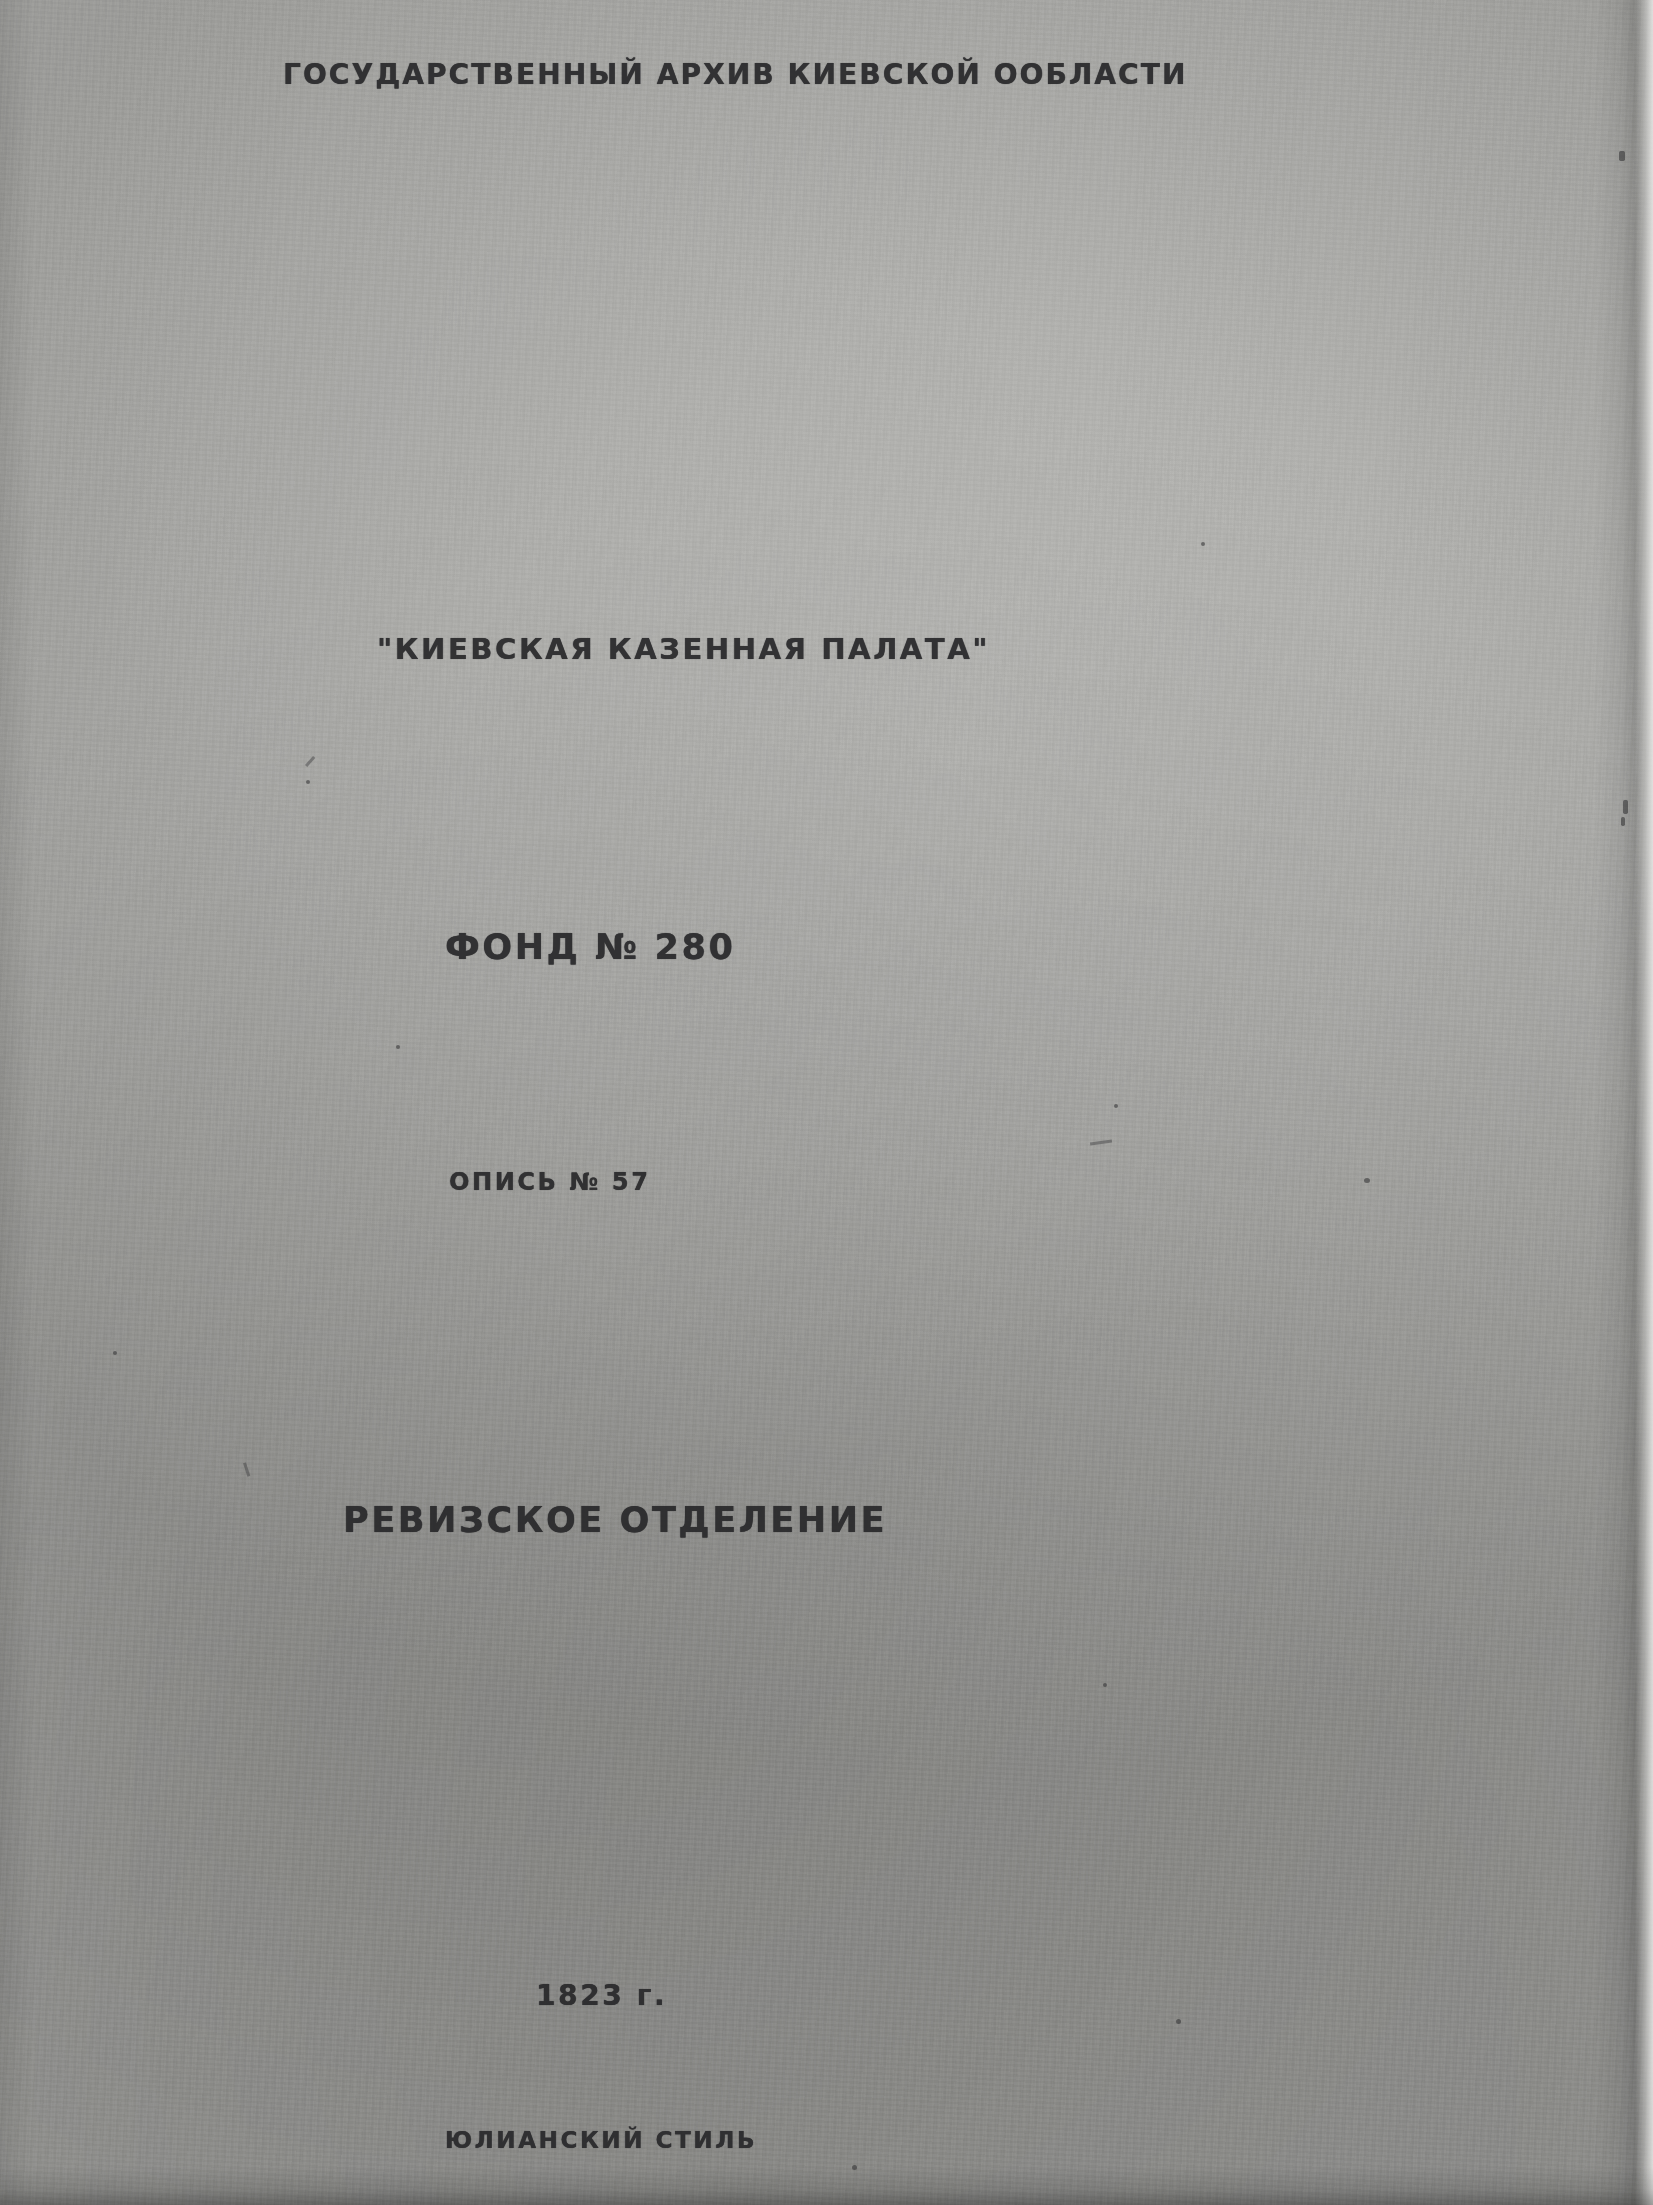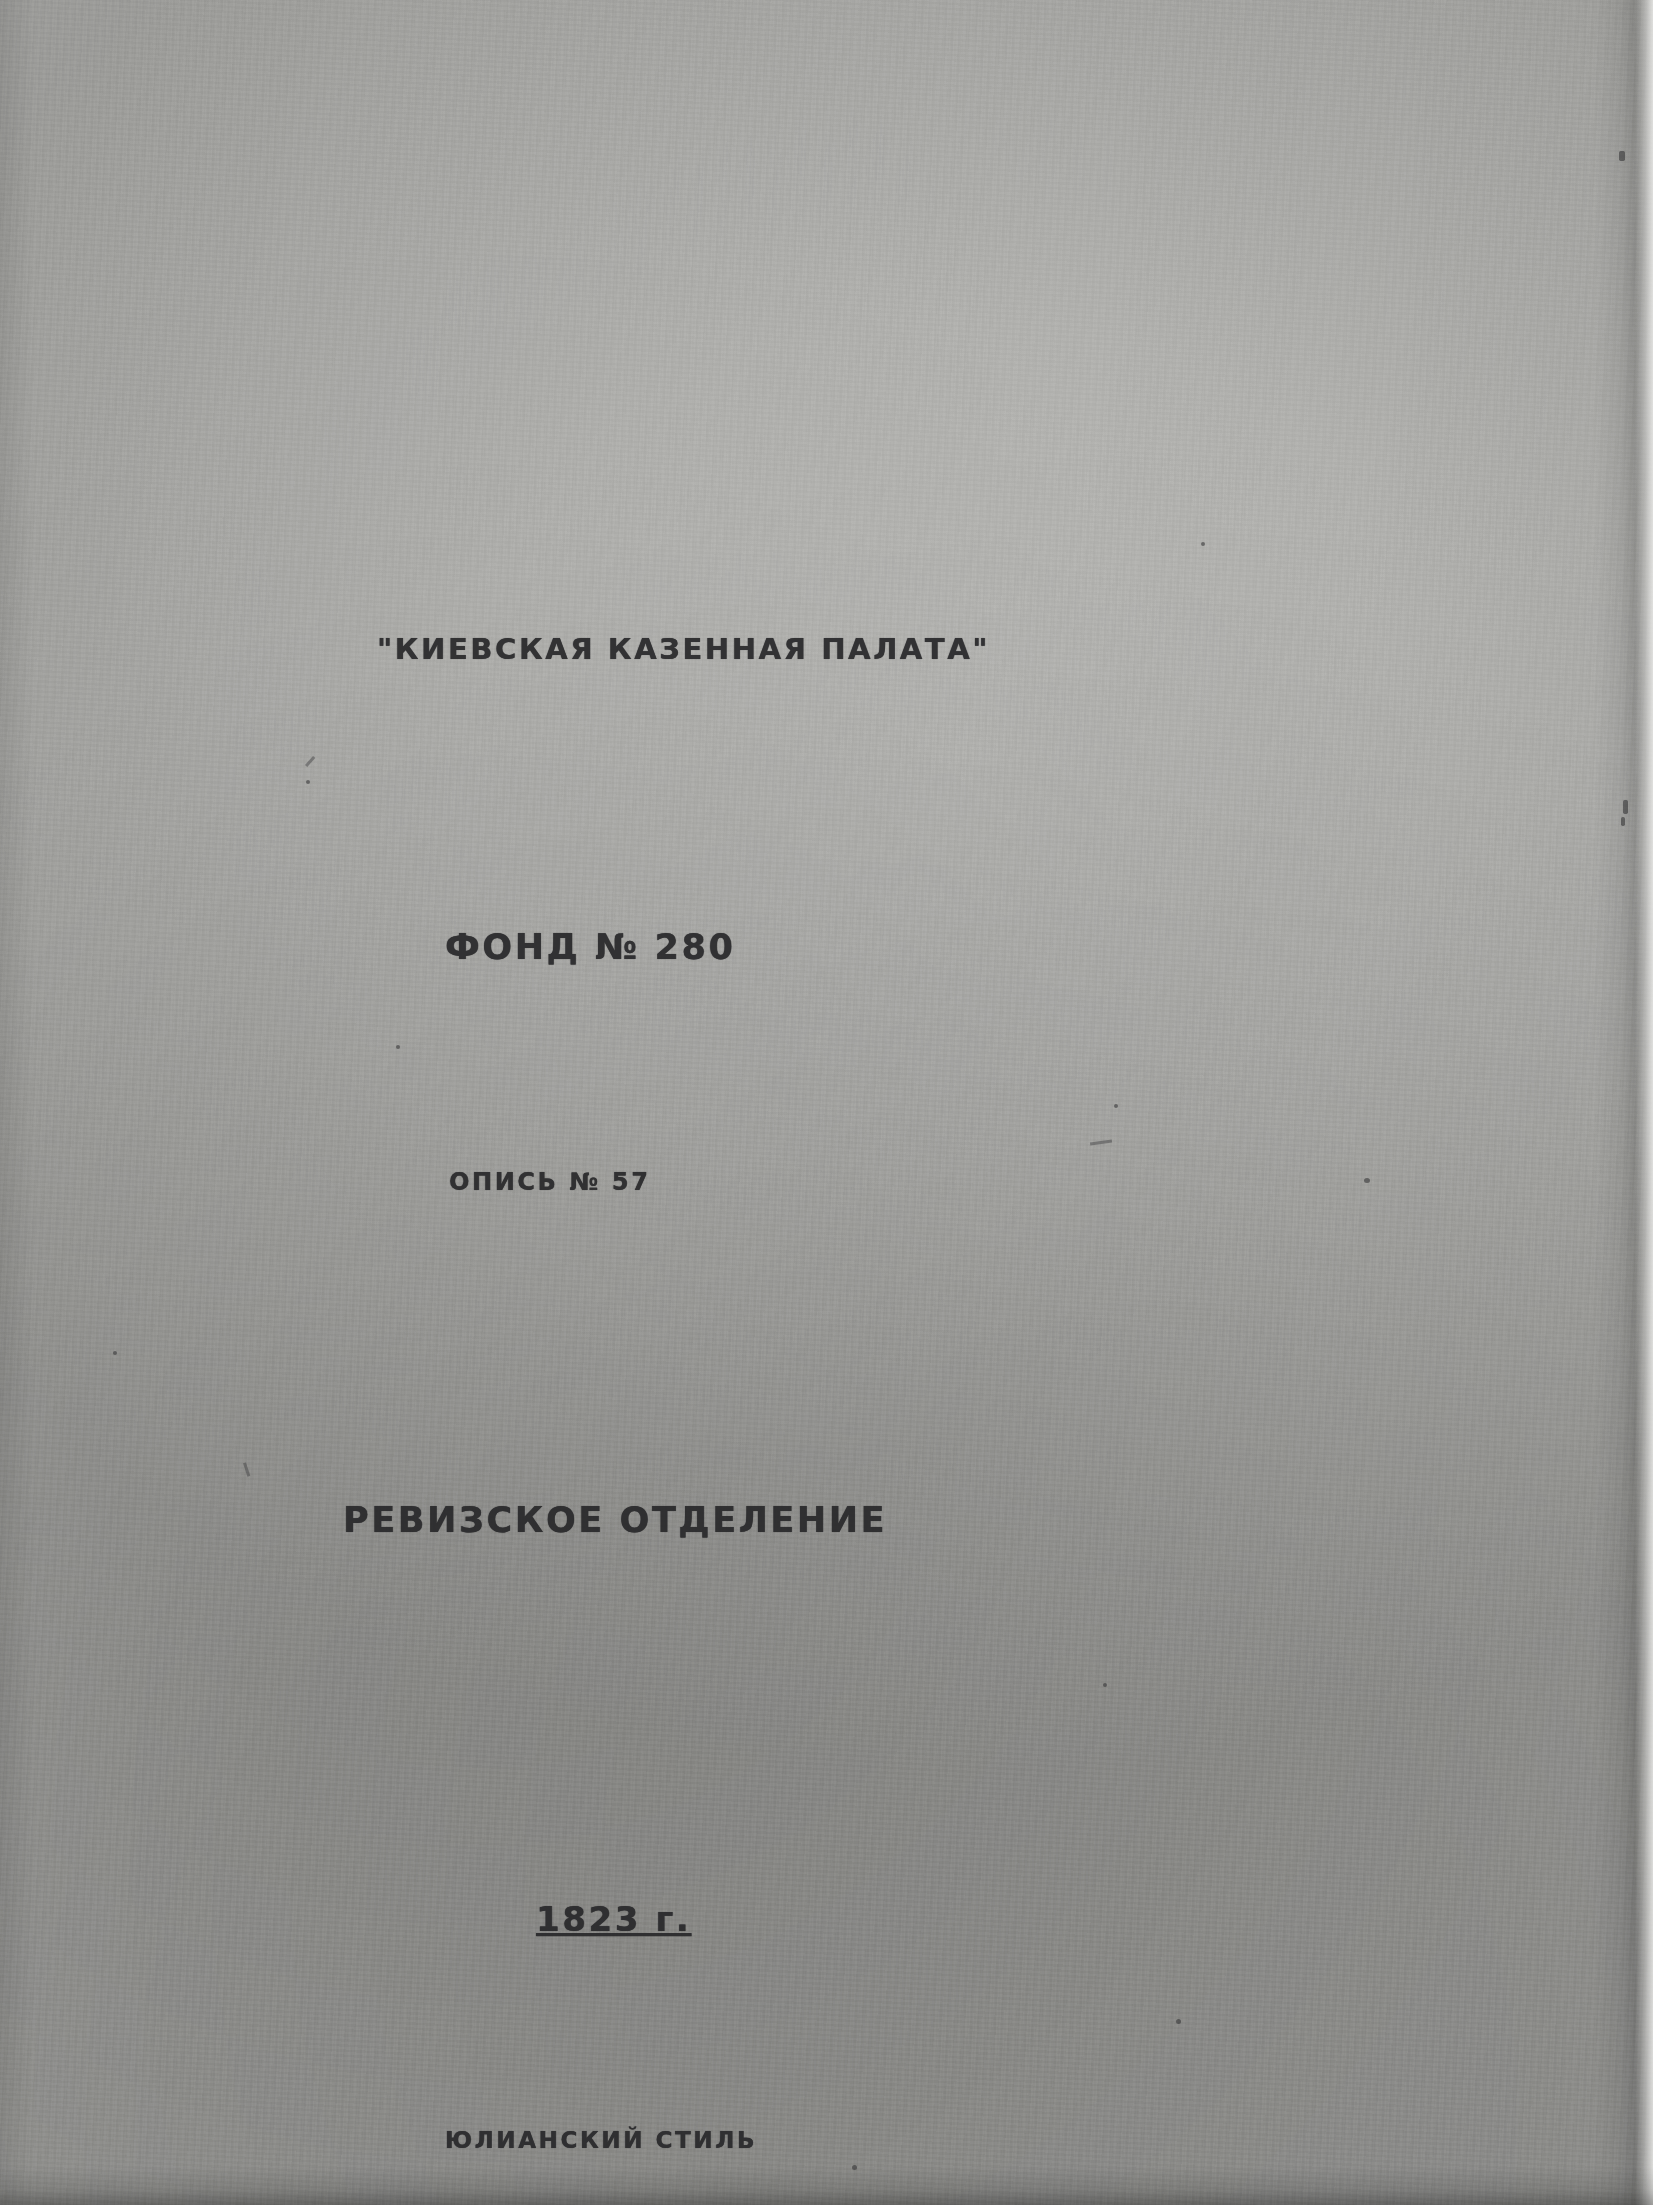--- a/index.html
+++ b/index.html
@@ -119,24 +119,23 @@
     letter-spacing: 2.6px;
   }
   #department {
     left: 343px;
     top: 1500px;
     font-size: 35px;
     letter-spacing: 2.6px;
   }
   #year {
     left: 536px;
-    top: 1899px;
-    font-size: 34px;
-    letter-spacing: 2.6px;
-    text-decoration: underline;
+    top: 1979px;
+    font-size: 28px;
+    letter-spacing: 2.6px;
   }
   #calendar-style {
     left: 445px;
     top: 2127px;
     font-size: 23px;
     letter-spacing: 2.6px;
   }
 
   
   .fleck {
@@ -152,20 +151,21 @@
   }
 </style>
 </head>
 <body>
 
 <div class="page">
 
   <div class="grain"></div>
   <div class="grain2"></div>
 
+  <div class="tw" id="archive-heading">ГОСУДАРСТВЕННЫЙ АРХИВ КИЕВСКОЙ ООБЛАСТИ</div>
 
   <div class="tw" id="fond-title">"КИЕВСКАЯ КАЗЕННАЯ ПАЛАТА"</div>
 
   <div class="tw" id="fond-number">ФОНД № 280</div>
 
   <div class="tw" id="inventory-number">ОПИСЬ № 57</div>
 
   <div class="tw" id="department">РЕВИЗСКОЕ ОТДЕЛЕНИЕ</div>
 
   <div class="tw" id="year">1823 г.</div>

